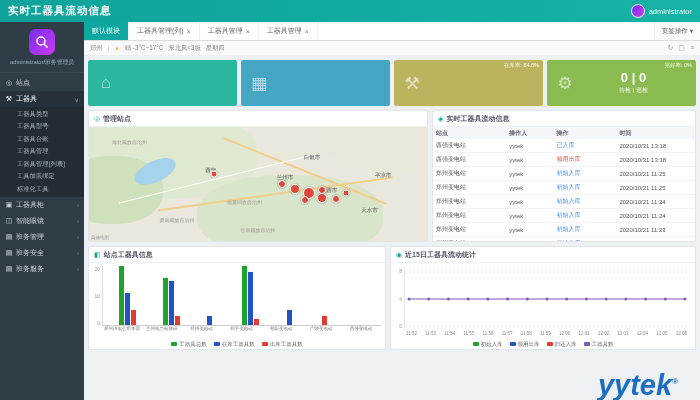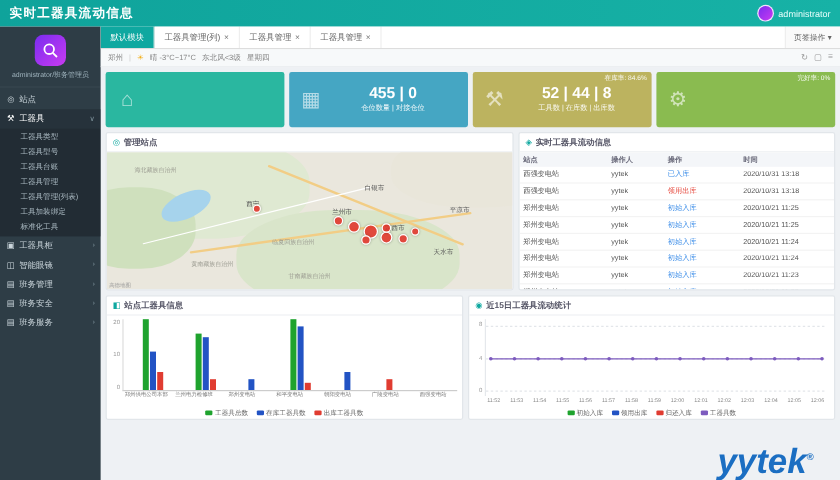--- a/index.html
+++ b/index.html
@@ -224,36 +224,32 @@
   <div class="content">
 
     <div class="cards">
       <div class="card" style="background: rgb(42, 183, 160);">
         <span class="card-note"></span>
         <span class="card-icon">⌂</span>
       </div>
       <div class="card" style="background: rgb(69, 166, 195);">
         <span class="card-note"></span>
         <span class="card-icon">▦</span>
-        <div class="card-body">
-          <div class="card-value">455 | 0</div>
-          <div class="card-labels">仓位数量 | 对接仓位</div>
-        </div>
       </div>
       <div class="card" style="background: rgb(188, 179, 95);">
         <span class="card-note">在库率: 84.6%</span>
         <span class="card-icon">⚒</span>
-        <div class="card-body">
-          <div class="card-value">52 | 44 | 8</div>
-          <div class="card-labels">工具数 | 在库数 | 出库数</div>
-        </div>
       </div>
       <div class="card" style="background: rgb(138, 187, 80);">
         <span class="card-note">完好率: 0%</span>
         <span class="card-icon">⚙</span>
+        <div class="card-body">
+          <div class="card-value">0 | 0</div>
+          <div class="card-labels">待检 | 巡检</div>
+        </div>
       </div>
     </div>
 
     <div class="row-mid">
       <div class="panel map-panel">
         <div class="panel-hd">
           <span class="ph-icon">◎</span>
           <span>管理站点</span>
         </div>
         <div class="map">

